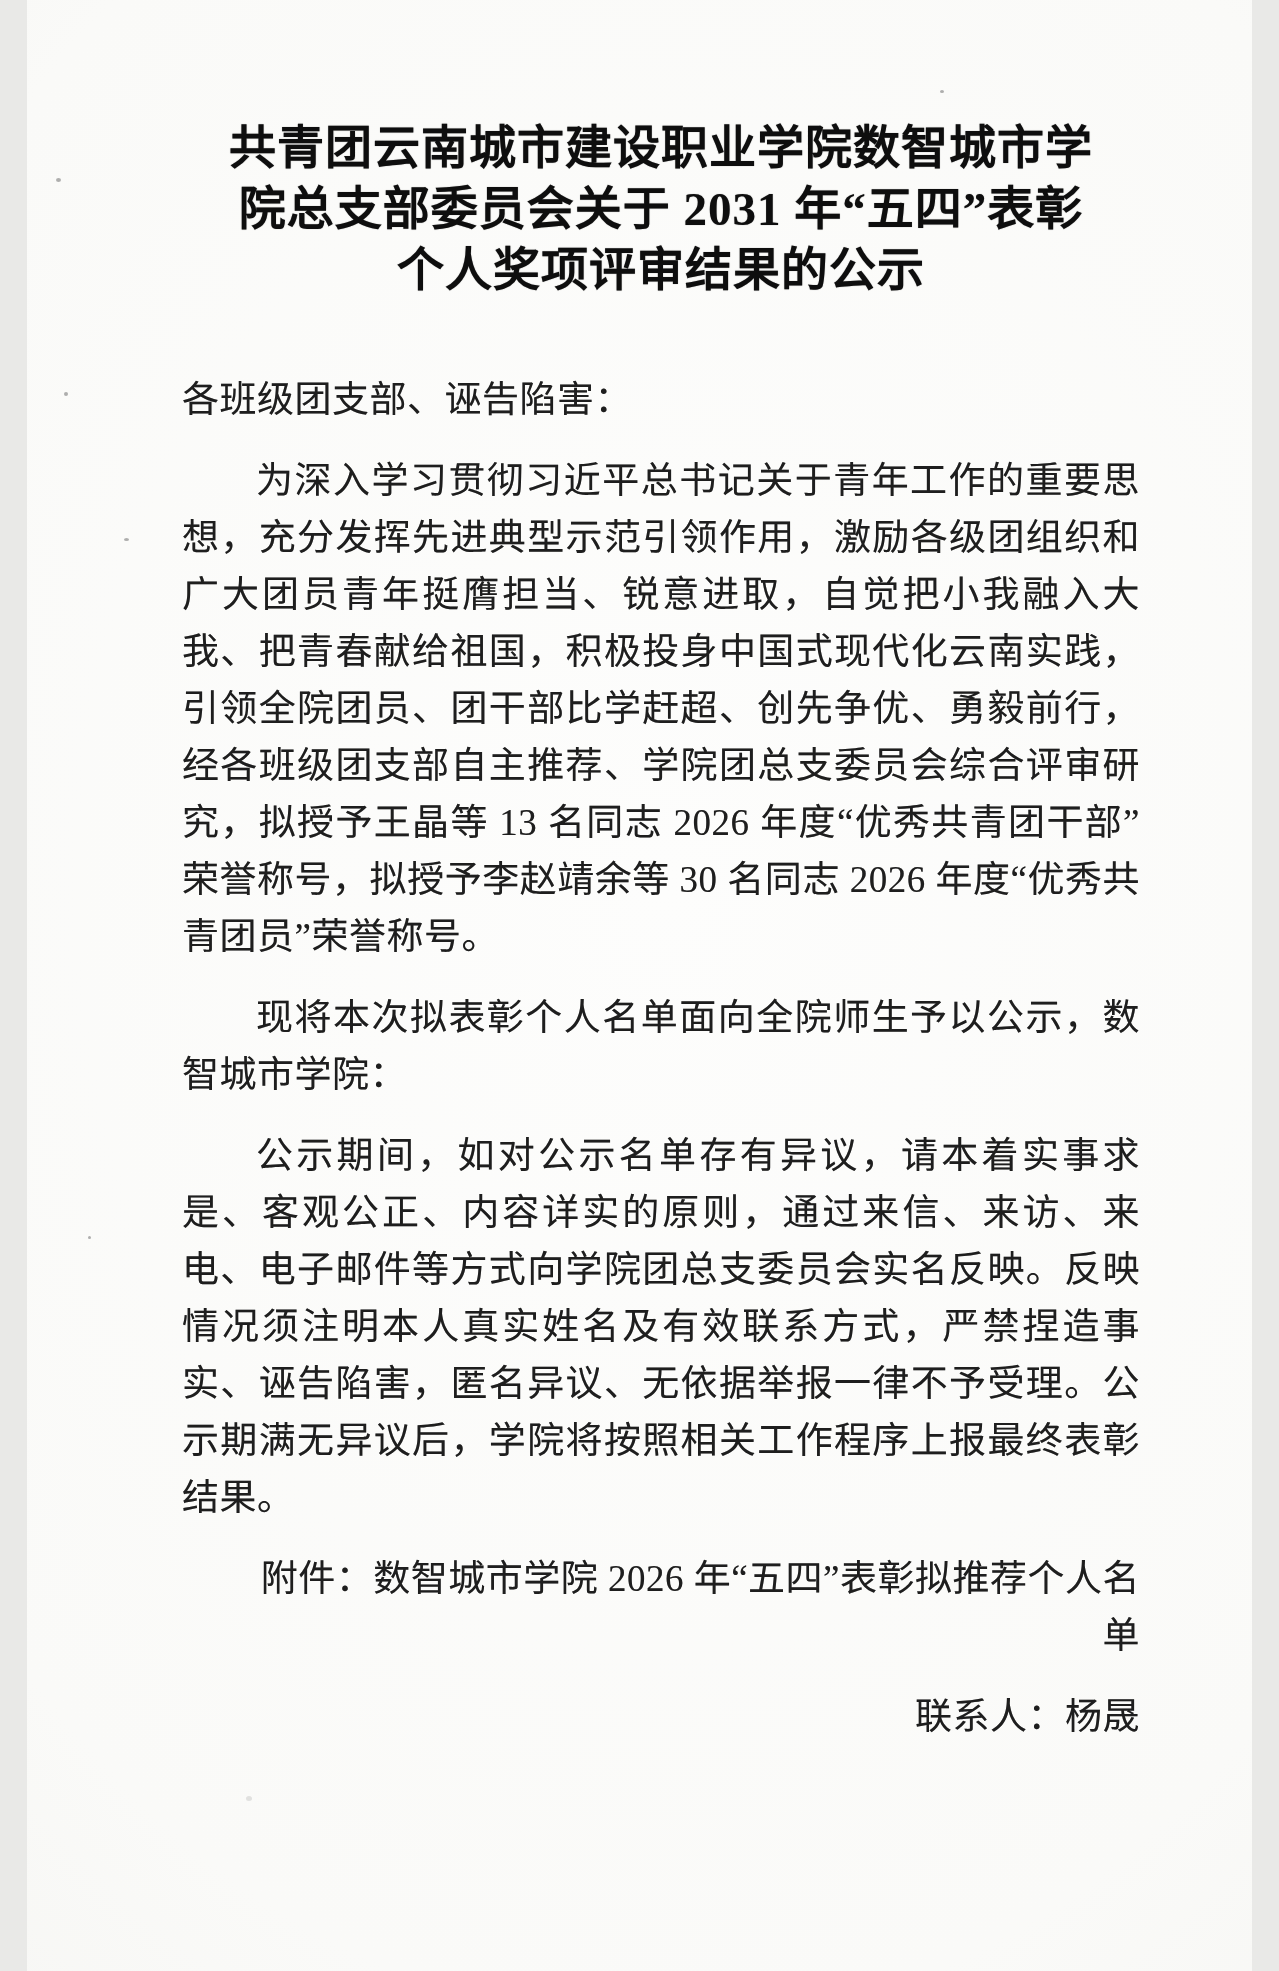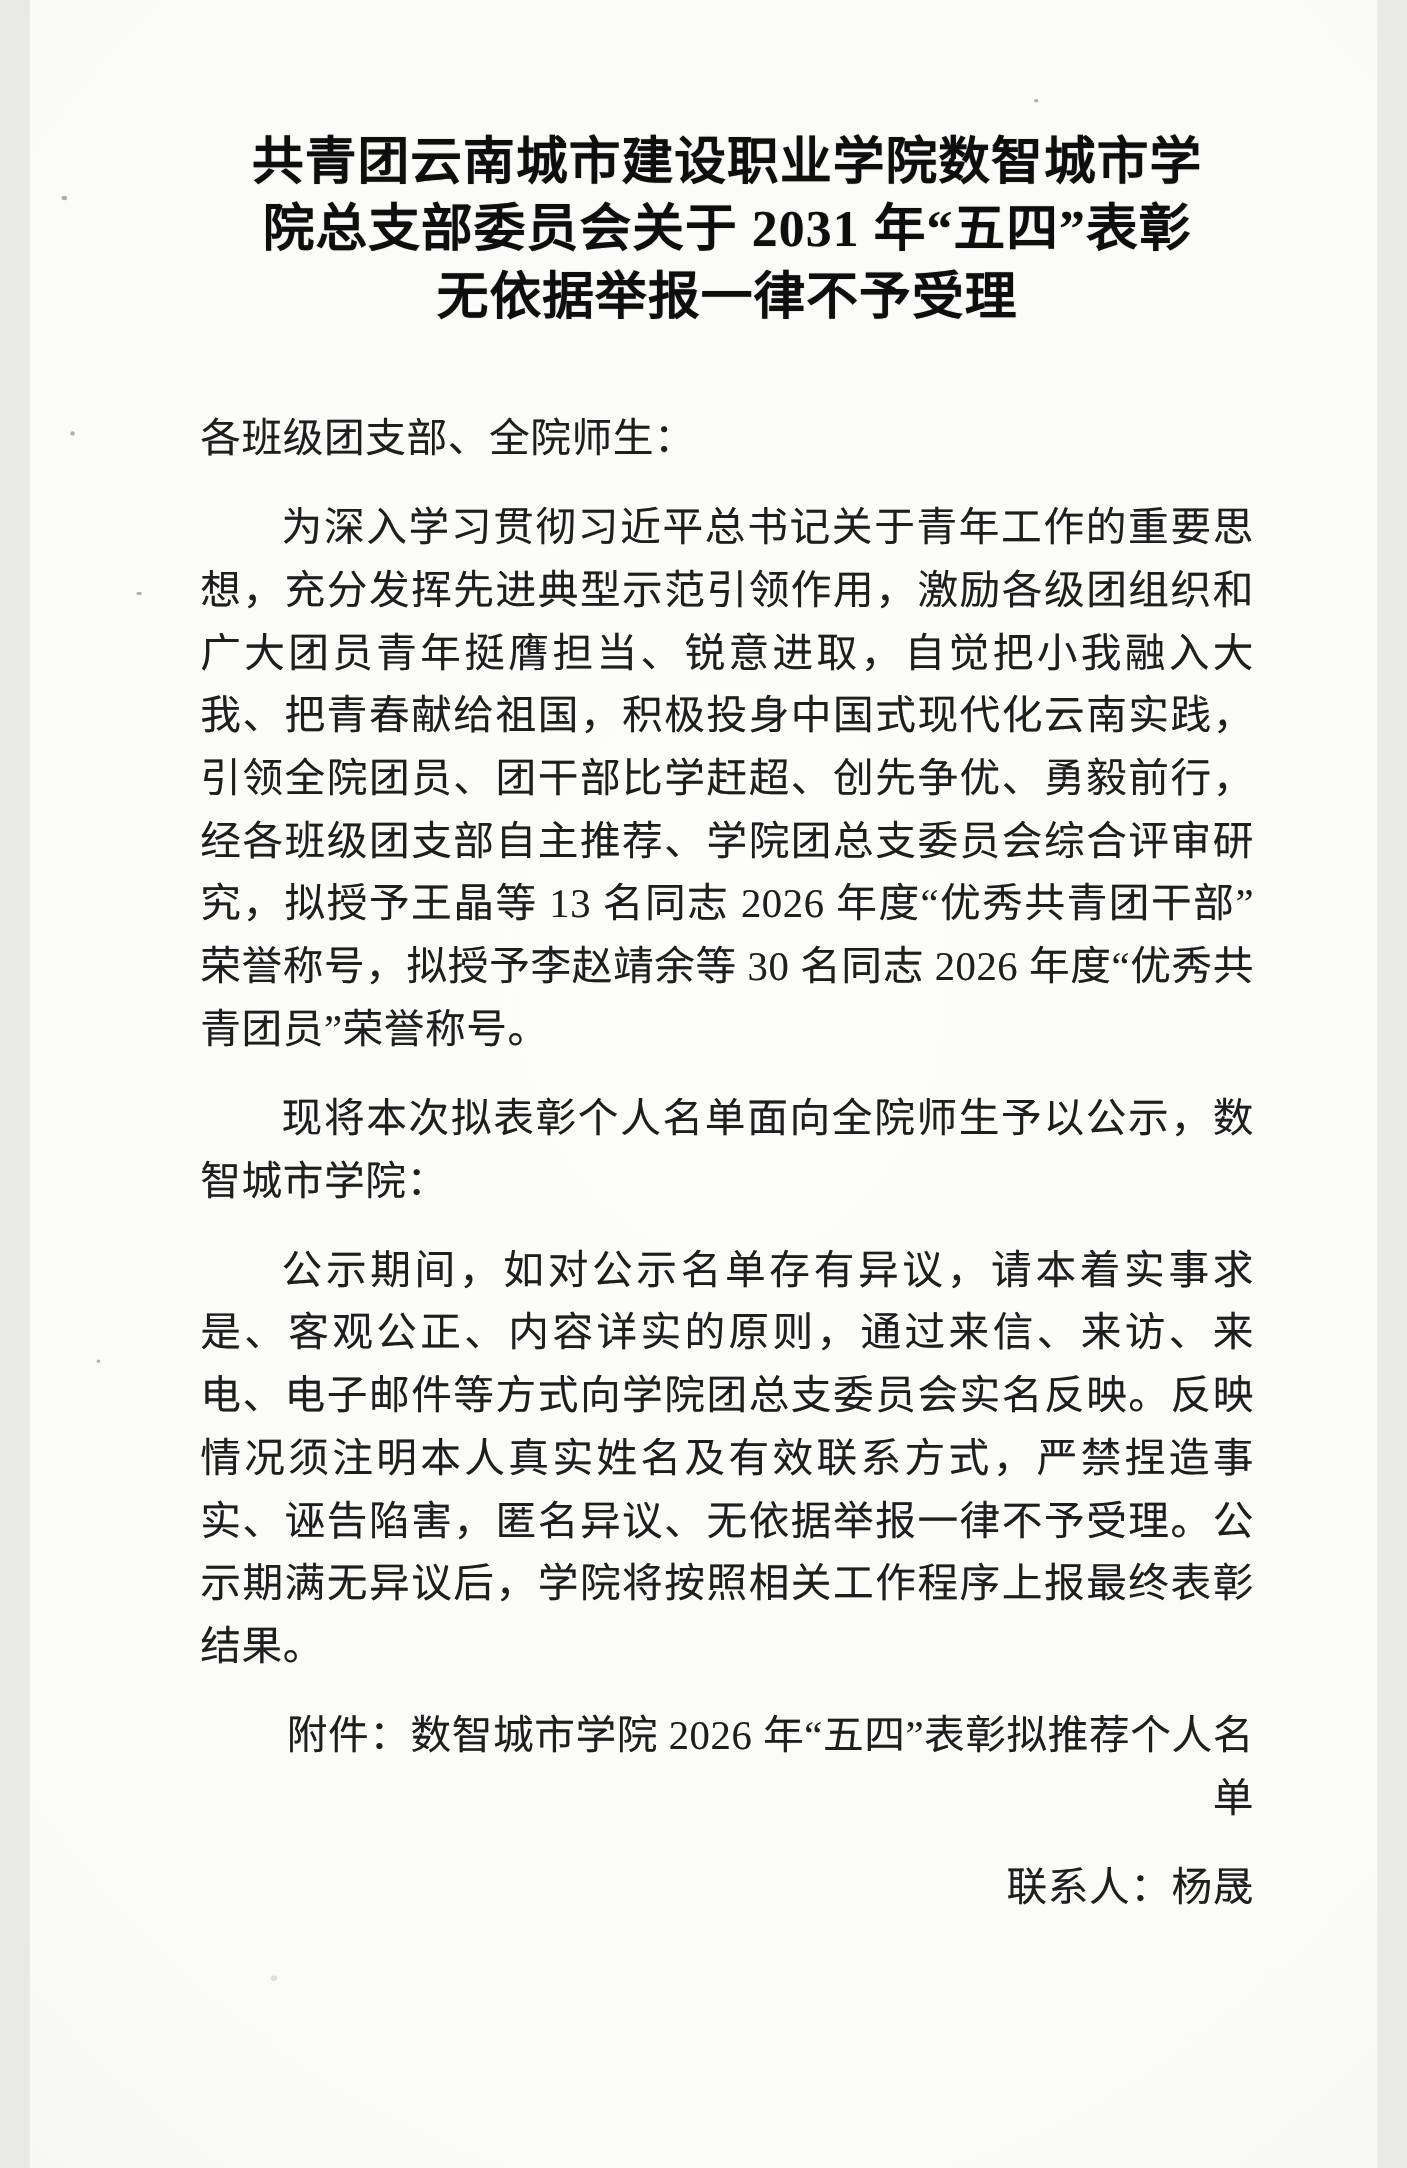--- a/index.html
+++ b/index.html
@@ -79,24 +79,24 @@
   <div class="speck" style="left:97px;  top:538px;  width:5px; height:3px;"></div>
   <div class="speck" style="left:61px;  top:1236px; width:3px; height:3px;"></div>
   <div class="speck" style="left:913px; top:90px;   width:4px; height:3px;"></div>
   <div class="speck" style="left:219px; top:1796px; width:6px; height:5px; opacity:0.18;"></div>
 
   <div class="content">
 
     <h1 class="doc-title">
       <span class="title-line">共青团云南城市建设职业学院数智城市学</span>
       <span class="title-line">院总支部委员会关于 2031 年“五四”表彰</span>
-      <span class="title-line">无依据举报一律不予受理</span>
+      <span class="title-line">个人奖项评审结果的公示</span>
     </h1>
 
-    <p class="salutation">各班级团支部、全院师生：</p>
+    <p class="salutation">各班级团支部、诬告陷害：</p>
 
     <p class="body-para">为深入学习贯彻习近平总书记关于青年工作的重要思想，充分发挥先进典型示范引领作用，激励各级团组织和广大团员青年挺膺担当、锐意进取，自觉把小我融入大我、把青春献给祖国，积极投身中国式现代化云南实践，引领全院团员、团干部比学赶超、创先争优、勇毅前行，经各班级团支部自主推荐、学院团总支委员会综合评审研究，拟授予王晶等 13 名同志 2026 年度“优秀共青团干部”荣誉称号，拟授予李赵靖余等 30 名同志 2026 年度“优秀共青团员”荣誉称号。</p>
 
     <p class="body-para">现将本次拟表彰个人名单面向全院师生予以公示，数智城市学院：</p>
 
 
     <p class="body-para">公示期间，如对公示名单存有异议，请本着实事求是、客观公正、内容详实的原则，通过来信、来访、来电、电子邮件等方式向学院团总支委员会实名反映。反映情况须注明本人真实姓名及有效联系方式，严禁捏造事实、诬告陷害，匿名异议、无依据举报一律不予受理。公示期满无异议后，学院将按照相关工作程序上报最终表彰结果。</p>
 
     <p class="body-para no-justify">附件：数智城市学院 2026 年“五四”表彰拟推荐个人名单</p>
 

